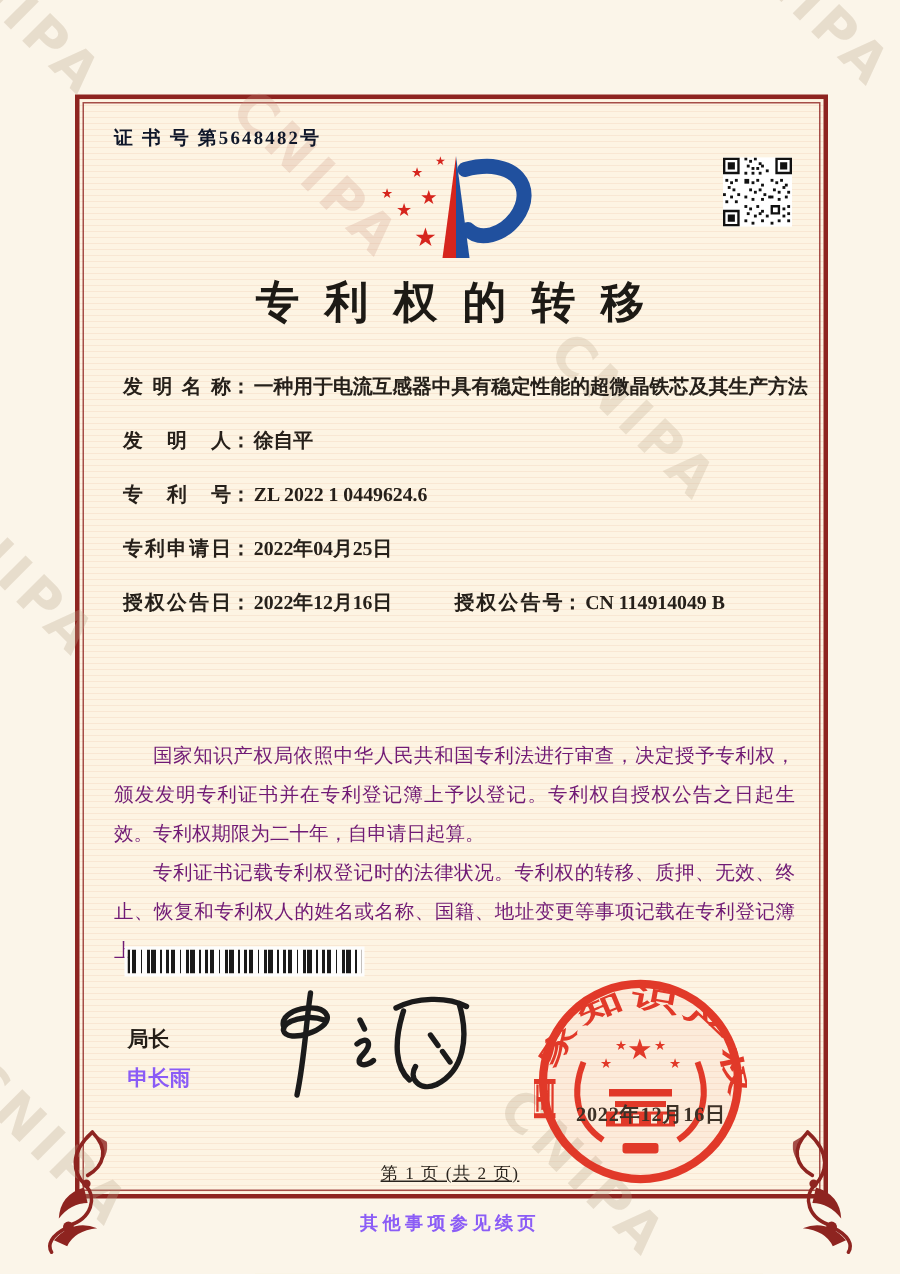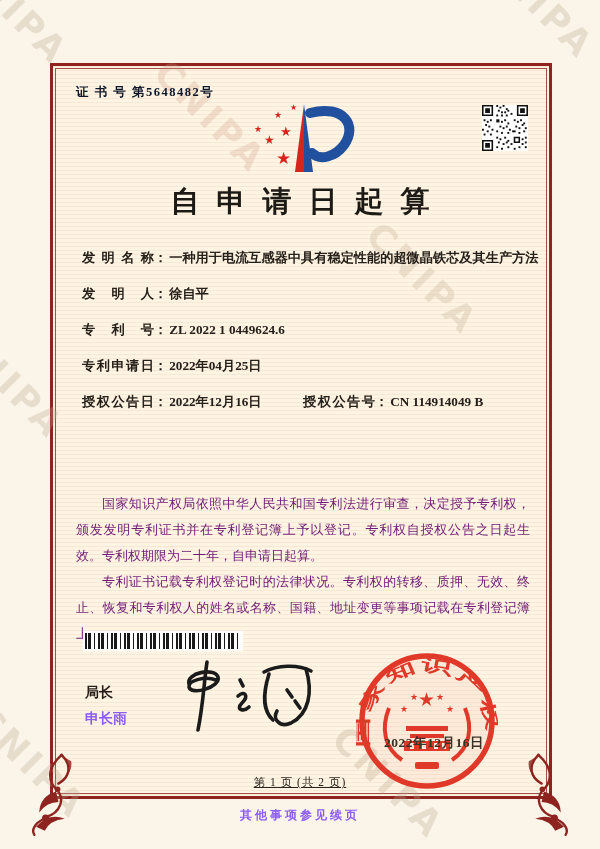--- a/index.html
+++ b/index.html
@@ -253,21 +253,21 @@
           <rect x="27" y="23" width="1.2" height="1.2"></rect>
         <rect x="9" y="26" width="1.2" height="1.2"></rect>
           <rect x="12" y="27" width="1.2" height="1.2"></rect>
           <rect x="16" y="26" width="1.2" height="1.2"></rect>
           <rect x="20" y="27" width="1.2" height="1.2"></rect>
           <rect x="23" y="26" width="1.2" height="1.2"></rect>
           <rect x="27" y="26" width="1.2" height="1.2"></rect>
       </g>
     </svg>
 
-    <div class="title">自申请日起算</div>
+    <div class="title">专利权的转移</div>
 
     <div class="fields">
       <div class="field-row first">
         <span class="field-label">发明名称</span><span class="field-colon">：</span><span class="field-value">一种用于电流互感器中具有稳定性能的超微晶铁芯及其生产方法</span>
       </div>
       <div class="field-row">
         <span class="field-label">发明人</span><span class="field-colon">：</span><span class="field-value">徐自平</span>
       </div>
       <div class="field-row">
         <span class="field-label">专利号</span><span class="field-colon">：</span><span class="field-value">ZL 2022 1 0449624.6</span>

